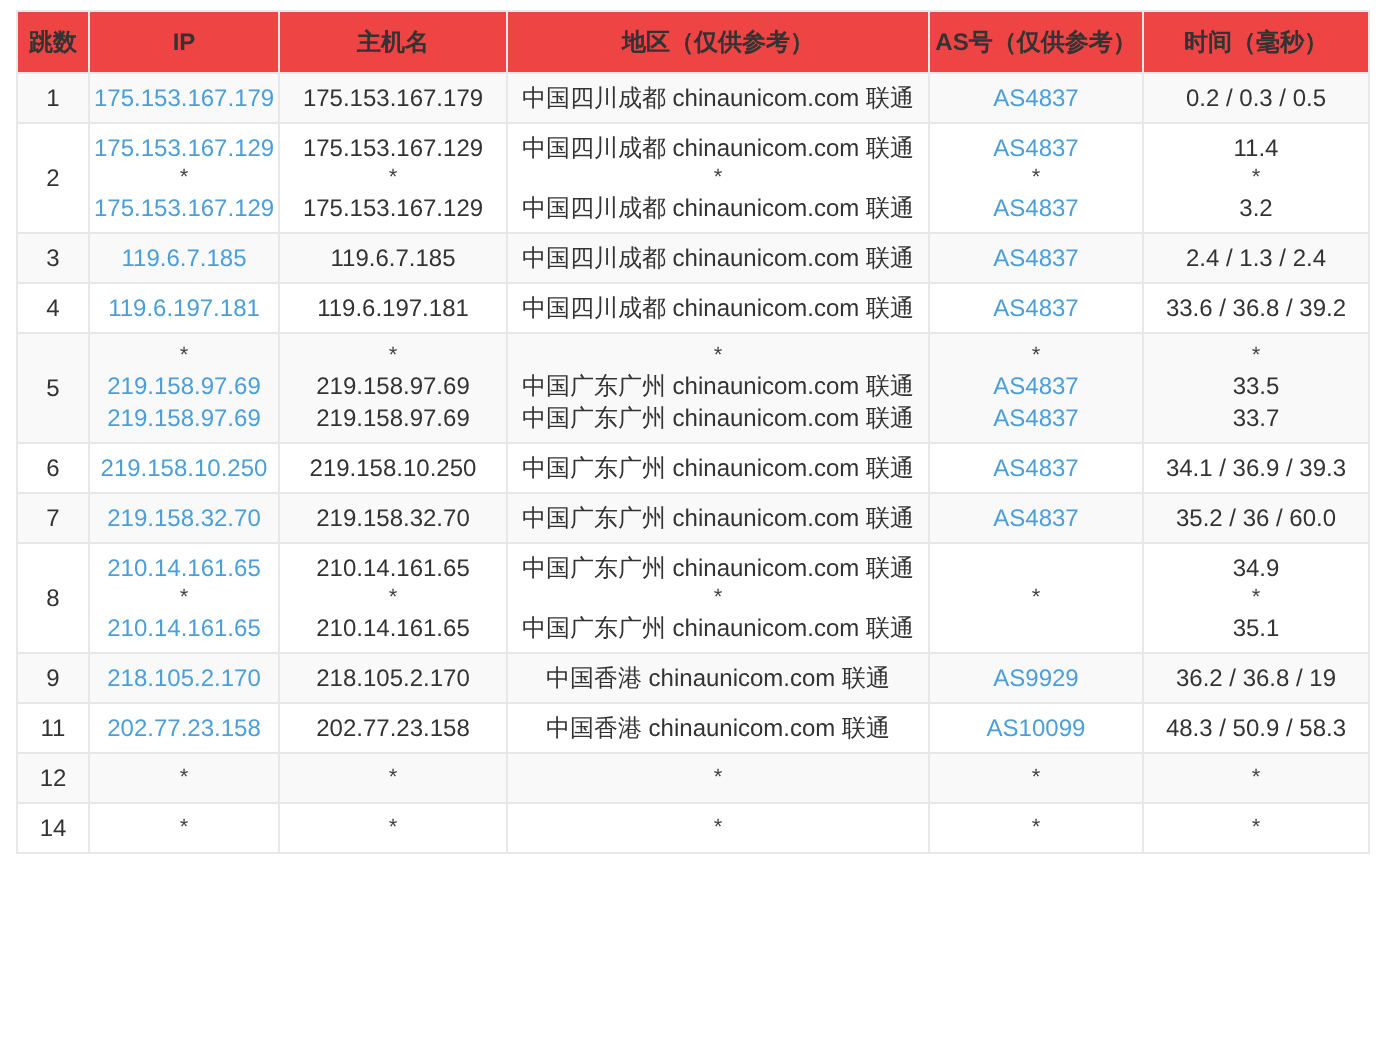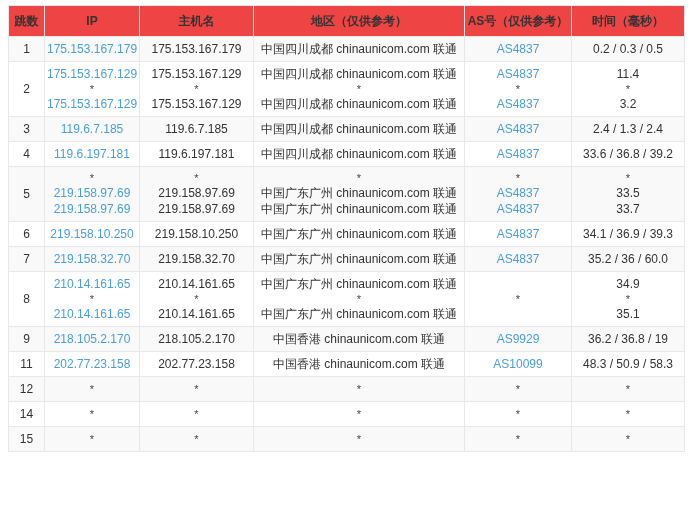--- a/index.html
+++ b/index.html
@@ -322,33 +322,15 @@
           <td>
             <div class="line star">*</div>
           </td>
           <td>
             <div class="line star">*</div>
           </td>
           <td>
             <div class="line star">*</div>
           </td>
         </tr>
-        <tr>
-          <td>15</td>
-          <td>
-            <div class="line star">*</div>
-          </td>
-          <td>
-            <div class="line star">*</div>
-          </td>
-          <td>
-            <div class="line star">*</div>
-          </td>
-          <td>
-            <div class="line star">*</div>
-          </td>
-          <td>
-            <div class="line star">*</div>
-          </td>
-        </tr>
       </tbody>
   </table>
 </div>
 
 </body></html>

